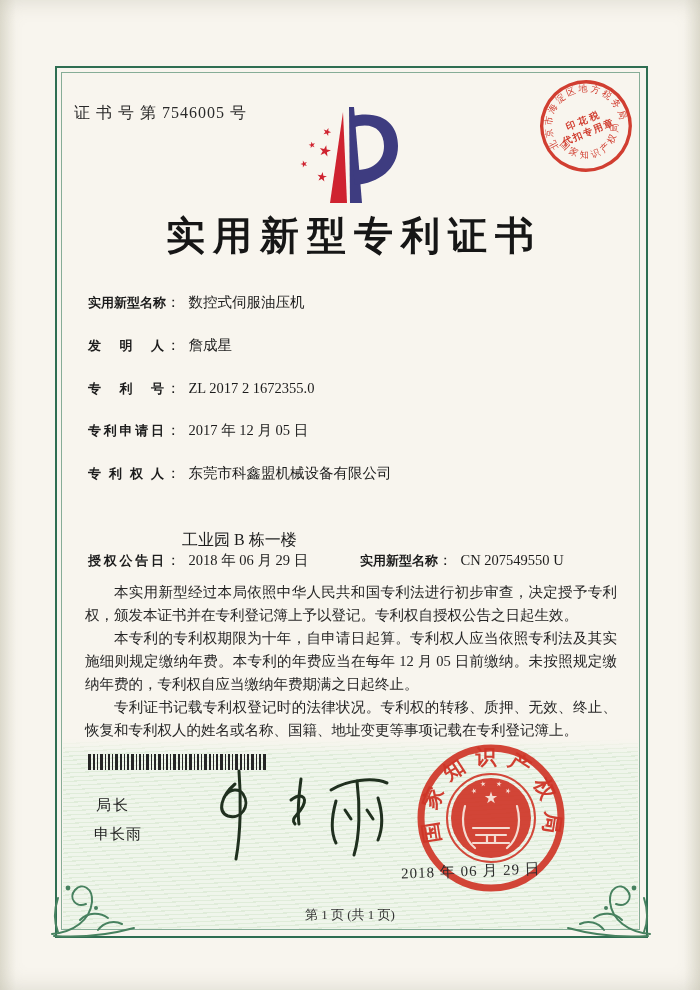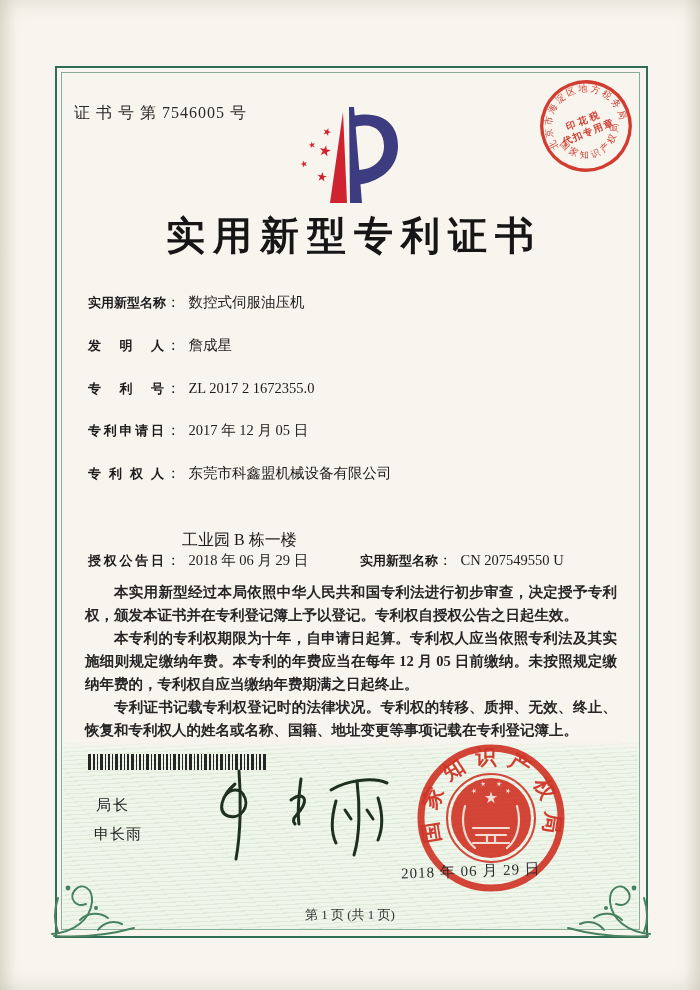--- a/index.html
+++ b/index.html
@@ -24,21 +24,21 @@
   .title{position:absolute;left:0;right:0;top:204px;margin:5px;text-align:center;
     font-size:39px;font-weight:bold;letter-spacing:8px;text-indent:8px;color:#161616;}
   .field{position:absolute;left:88px;font-size:14.5px;color:#1c1c1c;white-space:nowrap;}
   .flabel{display:inline-block;width:76px;font-size:13px;text-align:justify;text-align-last:justify;vertical-align:baseline;font-weight:bold;}
   .colon{margin-left:2px;}
   .fvalue{margin-left:8px;}
   .addr2{position:absolute;left:182px;top:530px;font-size:16px;color:#1c1c1c;}
   .grant-no{left:360px;}
   .paras{position:absolute;left:85px;top:581px;width:532px;font-size:14.5px;line-height:23px;
     color:#262626;text-align:justify;}
-  .paras p{margin:0;text-indent:2em;font-weight:bold;}
+  .paras p{margin:0;text-indent:2em;}
   .barcode{position:absolute;left:88px;top:754px;}
   .sig-title{position:absolute;left:96px;top:796px;font-size:15px;color:#222;letter-spacing:2px;}
   .sig-name{position:absolute;left:94px;top:825px;font-size:15px;color:#222;letter-spacing:1px;}
   .sig-script{position:absolute;left:195px;top:766px;}
   .seal{position:absolute;left:415px;top:742px;}
   .seal-date{position:absolute;left:401px;top:862px;font-size:15px;letter-spacing:1px;color:#2c2c2c;transform:rotate(-2deg);}
   .tax-stamp{position:absolute;left:538px;top:78px;transform:rotate(-22deg);opacity:.95;}
   .footer{position:absolute;left:0;right:0;top:906px;text-align:center;font-size:13px;color:#333;}
   .flourish{position:absolute;}
   .fl-left{left:46px;top:842px;}

